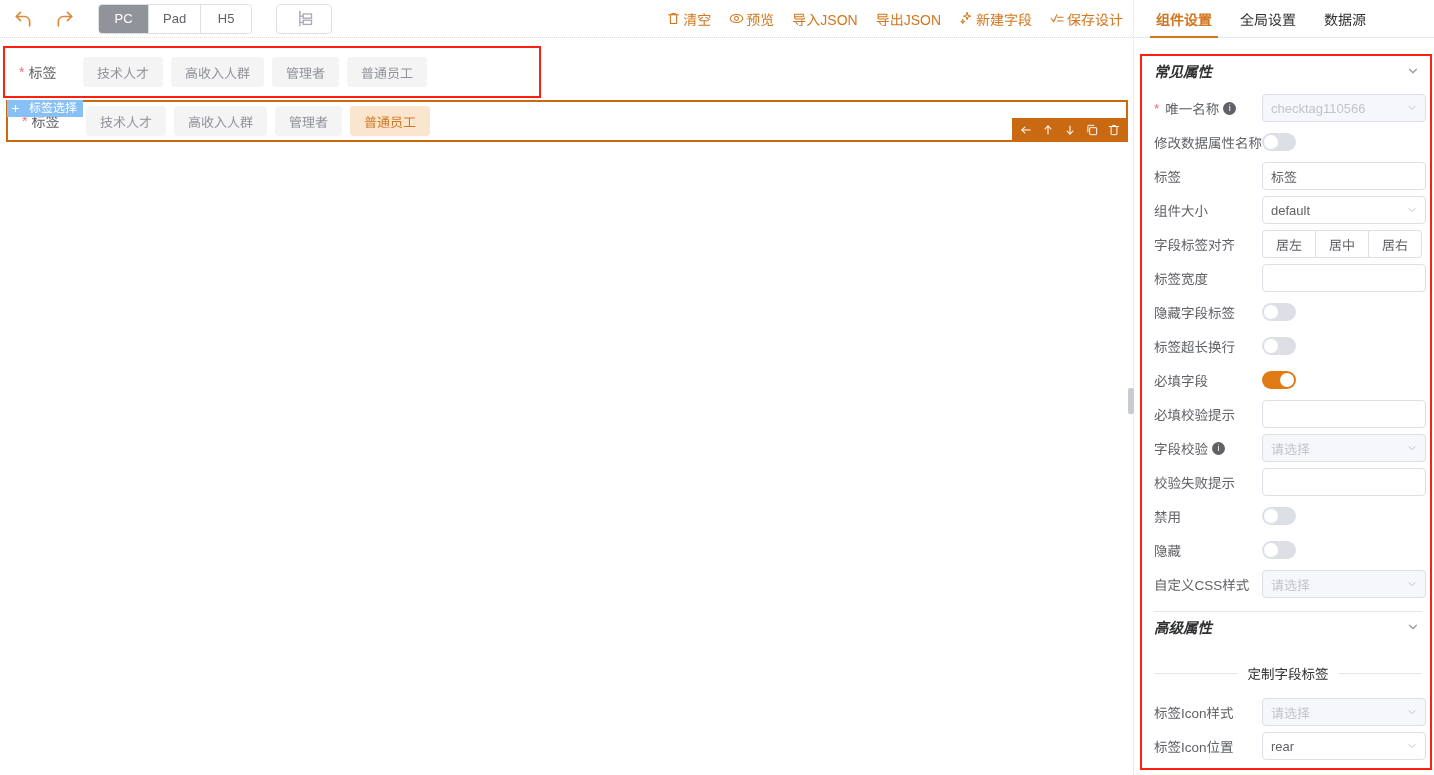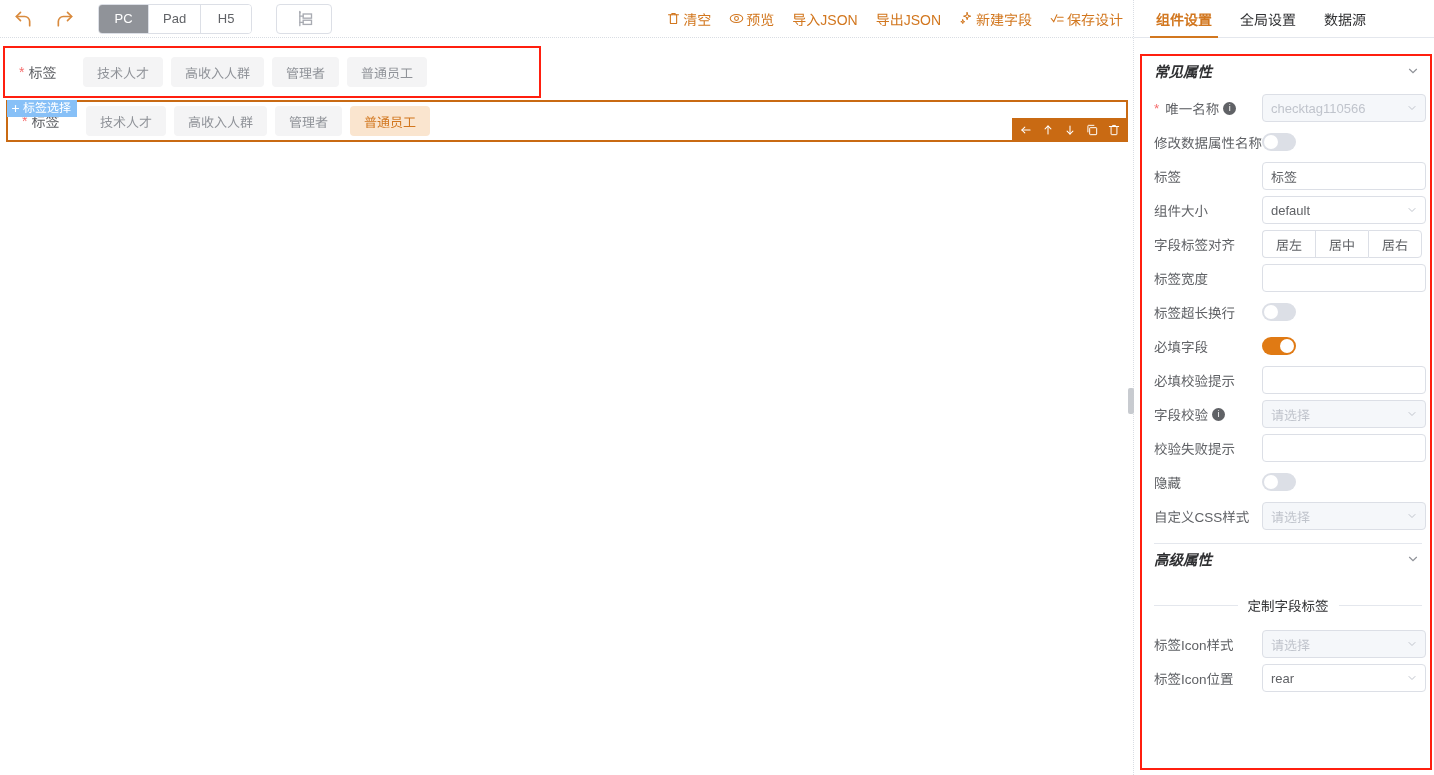--- a/index.html
+++ b/index.html
@@ -89,21 +89,21 @@
   
   .comp-row-wrap {
     position: absolute; left: 6px; top: 62px; width: 1122px; height: 42px;
     border: 2px solid #c96a13; background: #fff; z-index: 20;
   }
   .comp-row-inner { position: relative; width: 100%; height: 100%; display: flex; align-items: center; }
 
   .comp-badge {
     position: absolute; left: -1px; top: -2px;
     background: #87c0f7; color: #fff; font-size: 12px;
-    padding: 1px 6px 2px 4px; display: flex; align-items: center; gap: 3px;
+    padding: 1px 6px 2px 4px; display: flex; align-items: center; gap: 9px;
     white-space: nowrap; z-index: 25; line-height: 14px;
   }
 
   .comp-tools {
     position: absolute; right: -2px; bottom: -2px;
     height: 24px; background: #c96a13; display: flex; align-items: center;
     gap: 2px; padding: 0 4px; z-index: 25;
   }
   .comp-tool {
     width: 20px; height: 20px; display: flex; align-items: center; justify-content: center;
@@ -469,20 +469,28 @@
         </div>
       </div>
 
       <div class="prop-row">
         <div class="prop-label">标签宽度</div>
         <div class="prop-ctl">
           <input class="inp" type="text" value="" style="">
         </div>
       </div>
 
+      <div class="prop-row">
+        <div class="prop-label">隐藏字段标签</div>
+        <div class="prop-ctl">
+          <div class="switch">
+              <span class="knob"></span>
+            </div>
+        </div>
+      </div>
 
       <div class="prop-row">
         <div class="prop-label">标签超长换行</div>
         <div class="prop-ctl">
           <div class="switch">
               <span class="knob"></span>
             </div>
         </div>
       </div>
 
@@ -519,20 +527,28 @@
         </div>
       </div>
 
       <div class="prop-row">
         <div class="prop-label">校验失败提示</div>
         <div class="prop-ctl">
           <input class="inp" type="text" value="" style="">
         </div>
       </div>
 
+      <div class="prop-row">
+        <div class="prop-label">禁用</div>
+        <div class="prop-ctl">
+          <div class="switch">
+              <span class="knob"></span>
+            </div>
+        </div>
+      </div>
 
       <div class="prop-row">
         <div class="prop-label">隐藏</div>
         <div class="prop-ctl">
           <div class="switch">
               <span class="knob"></span>
             </div>
         </div>
       </div>
 

